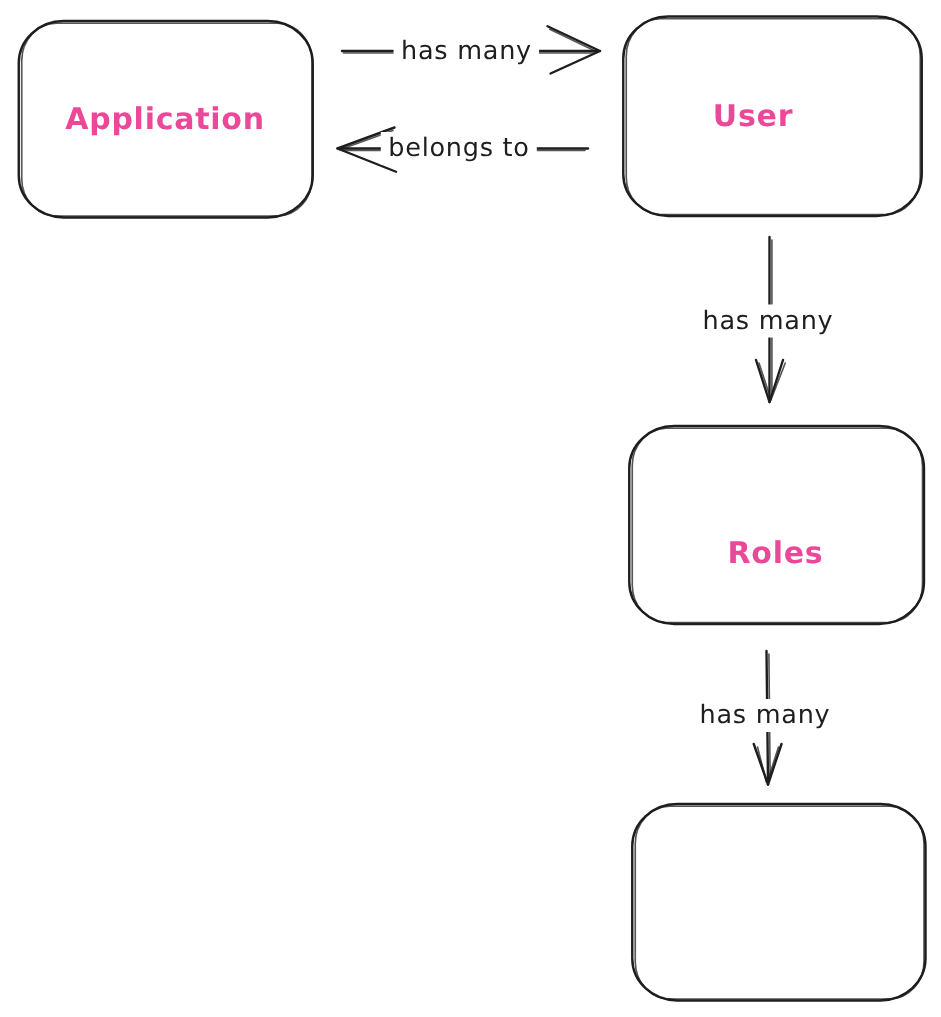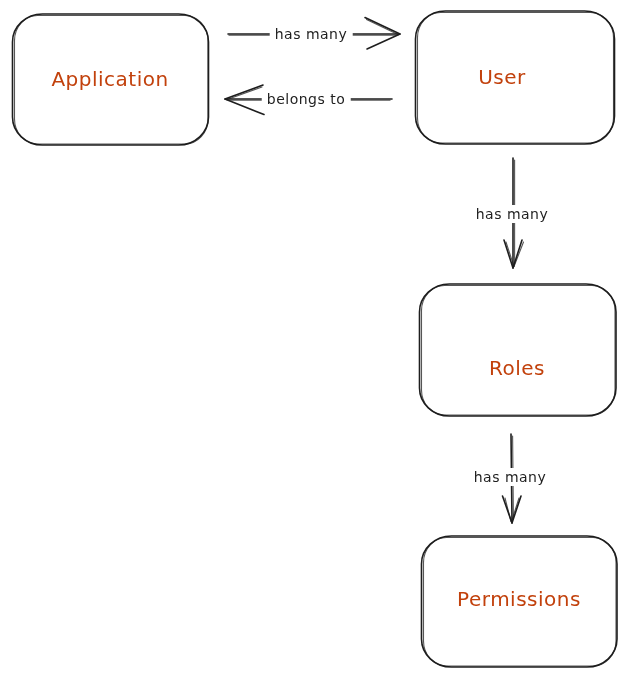--- a/index.html
+++ b/index.html
@@ -33,26 +33,27 @@
   .shapes-layer .pass2 {
     stroke-width: 1.1;
     opacity: 0.75;
   }
   .node-label {
     position: absolute;
     transform: translate(-50%, -50%);
     font-size: 20px;
     letter-spacing: 0.5px;
     white-space: nowrap;
-    color: #c2410c;
+    color: #ec4899;
+    font-weight: bold;
   }
   .edge-label {
     position: absolute;
     transform: translate(-50%, -50%);
-    font-size: 14px;
+    font-size: 17px;
     letter-spacing: 0.5px;
     white-space: nowrap;
     background: #ffffff;
     padding: 1px 5px;
     color: #1e1e1e;
   }
 </style>
 </head>
 <body>
 
@@ -114,21 +115,20 @@
       <path class="pass2" d="M511.5,521.5 L519,498"></path>
     </g>
   </svg>
 
   <div class="node-label" style="left:110px; top:79px;">Application</div>
 
   <div class="node-label" style="left:502px; top:77px;">User</div>
 
   <div class="node-label" style="left:517px; top:368px;">Roles</div>
 
-  <div class="node-label" style="left:519px; top:599px;">Permissions</div>
 
   <div class="edge-label" style="left:311px; top:34px;">has many</div>
 
   <div class="edge-label" style="left:306px; top:99px;text-align:center;">belongs to</div>
 
   <div class="edge-label" style="left:512px; top:214px;">has many</div>
 
   <div class="edge-label" style="left:510px; top:477px;">has many</div>
 
 </div>

